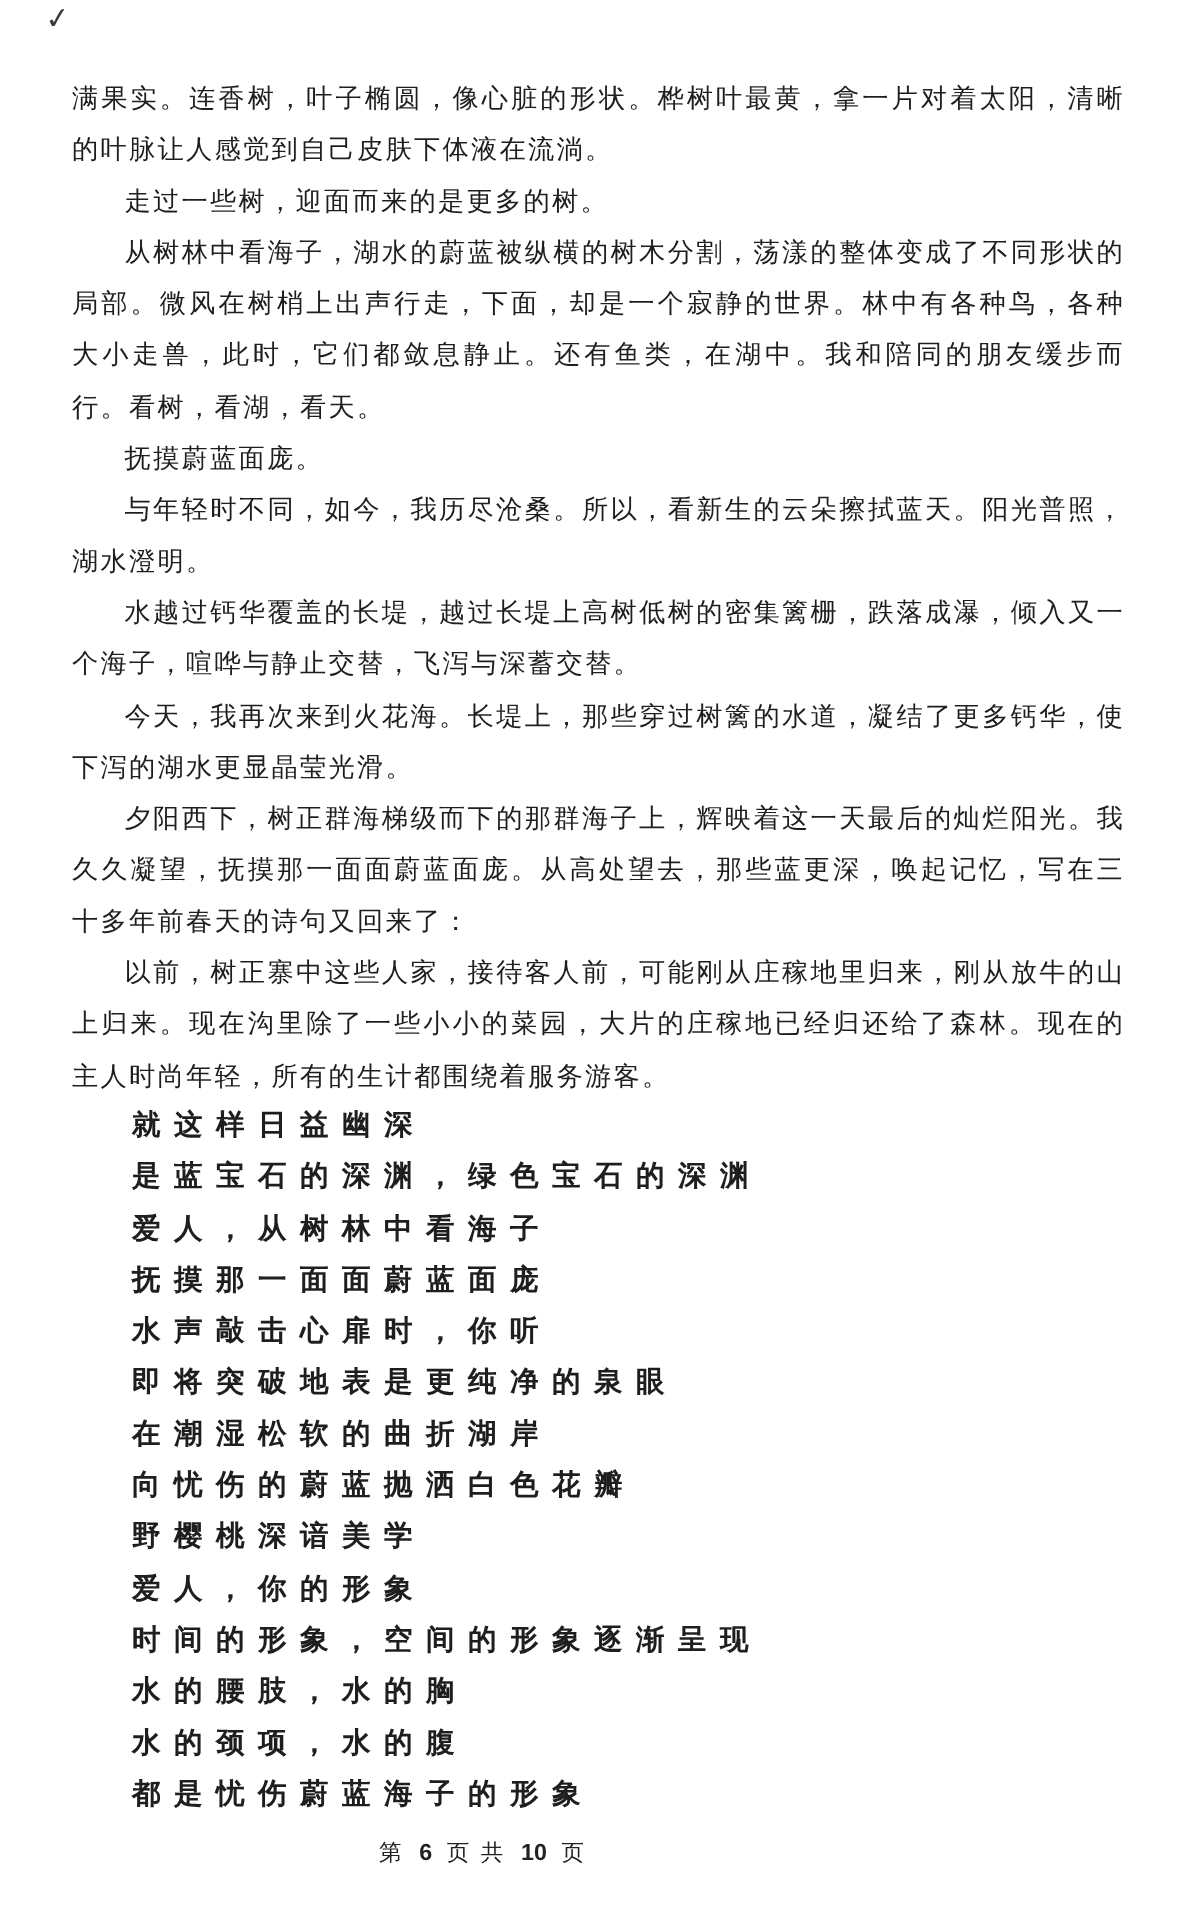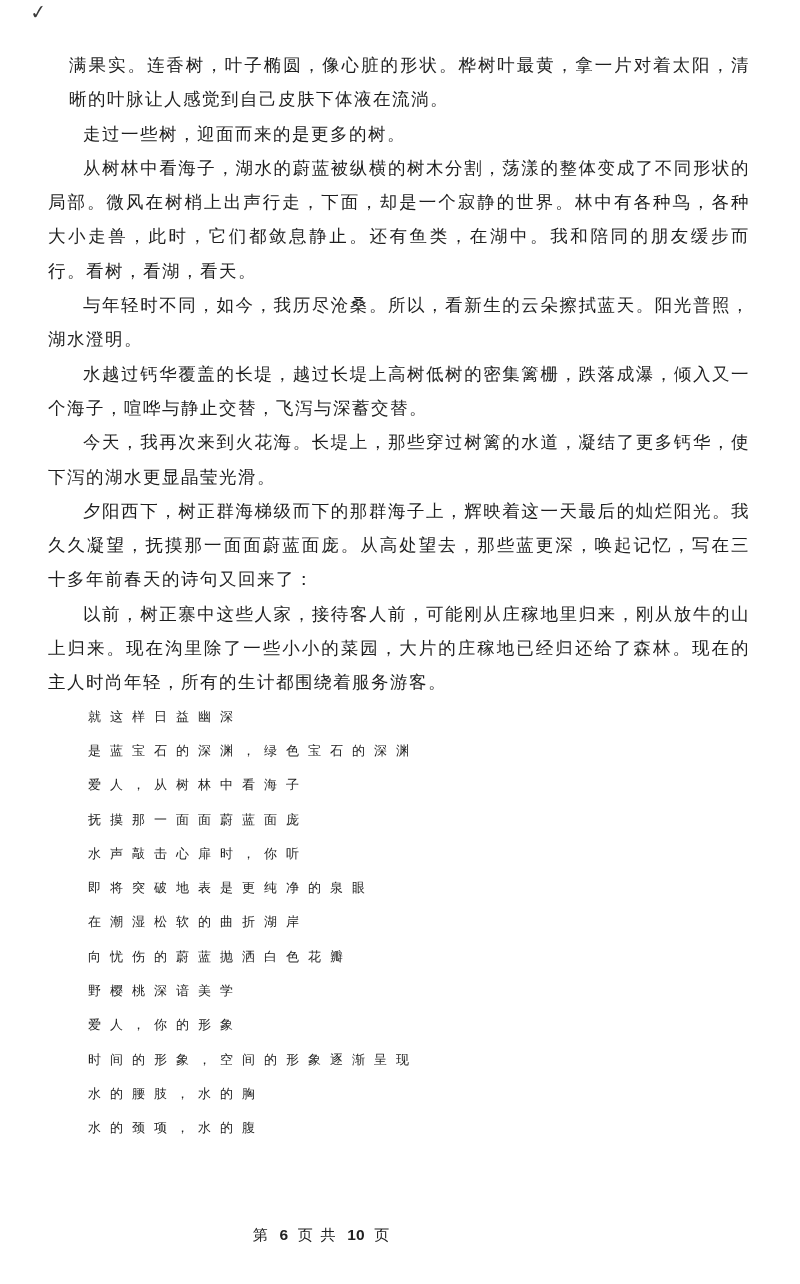--- a/index.html
+++ b/index.html
@@ -34,32 +34,32 @@
     margin: 0;
     font-size: 17.5px;
     line-height: 34.3px;
     letter-spacing: 1.5px;
     text-align: justify;
     text-justify: inter-ideograph;
     text-indent: 2em;
   }
   .para.continuation {
     text-indent: 0;
-    margin-left: 21px;
   }
   .poem {
     margin: 0;
     padding-left: 40px;
   }
   .poem-line {
     margin: 0;
-    font-size: 13px;
+    font-size: 19px;
     line-height: 34.3px;
     letter-spacing: 9px;
     white-space: nowrap;
+    font-weight: bold;
   }
   .footer {
     position: absolute;
     left: 0;
     top: 1226px;
     width: 644px;
     text-align: center;
     font-size: 15px;
     color: #222;
     letter-spacing: 2px;
@@ -76,40 +76,42 @@
 </head>
 <body>
 
 <span class="checkmark">✓</span>
 
 <main class="content">
   <section id="prose">
       <p class="para continuation">满果实。连香树，叶子椭圆，像心脏的形状。桦树叶最黄，拿一片对着太阳，清晰的叶脉让人感觉到自己皮肤下体液在流淌。</p>
       <p class="para">走过一些树，迎面而来的是更多的树。</p>
       <p class="para">从树林中看海子，湖水的蔚蓝被纵横的树木分割，荡漾的整体变成了不同形状的局部。微风在树梢上出声行走，下面，却是一个寂静的世界。林中有各种鸟，各种大小走兽，此时，它们都敛息静止。还有鱼类，在湖中。我和陪同的朋友缓步而行。看树，看湖，看天。</p>
+      <p class="para">抚摸蔚蓝面庞。</p>
       <p class="para">与年轻时不同，如今，我历尽沧桑。所以，看新生的云朵擦拭蓝天。阳光普照，湖水澄明。</p>
       <p class="para">水越过钙华覆盖的长堤，越过长堤上高树低树的密集篱栅，跌落成瀑，倾入又一个海子，喧哗与静止交替，飞泻与深蓄交替。</p>
       <p class="para">今天，我再次来到火花海。长堤上，那些穿过树篱的水道，凝结了更多钙华，使下泻的湖水更显晶莹光滑。</p>
       <p class="para">夕阳西下，树正群海梯级而下的那群海子上，辉映着这一天最后的灿烂阳光。我久久凝望，抚摸那一面面蔚蓝面庞。从高处望去，那些蓝更深，唤起记忆，写在三十多年前春天的诗句又回来了：</p>
       <p class="para">以前，树正寨中这些人家，接待客人前，可能刚从庄稼地里归来，刚从放牛的山上归来。现在沟里除了一些小小的菜园，大片的庄稼地已经归还给了森林。现在的主人时尚年轻，所有的生计都围绕着服务游客。</p>
     </section>
   <section id="poem" class="poem">
       <p class="poem-line">就这样日益幽深</p>
       <p class="poem-line">是蓝宝石的深渊，绿色宝石的深渊</p>
       <p class="poem-line">爱人，从树林中看海子</p>
       <p class="poem-line">抚摸那一面面蔚蓝面庞</p>
       <p class="poem-line">水声敲击心扉时，你听</p>
       <p class="poem-line">即将突破地表是更纯净的泉眼</p>
       <p class="poem-line">在潮湿松软的曲折湖岸</p>
       <p class="poem-line">向忧伤的蔚蓝抛洒白色花瓣</p>
       <p class="poem-line">野樱桃深谙美学</p>
       <p class="poem-line">爱人，你的形象</p>
       <p class="poem-line">时间的形象，空间的形象逐渐呈现</p>
       <p class="poem-line">水的腰肢，水的胸</p>
       <p class="poem-line">水的颈项，水的腹</p>
+      <p class="poem-line">都是忧伤蔚蓝海子的形象</p>
     </section>
 </main>
 
 <div class="footer">
   <span>第</span>
   <span class="num">6</span>
   <span>页</span>
   <span>共</span>
   <span class="num">10</span>
   <span>页</span>

